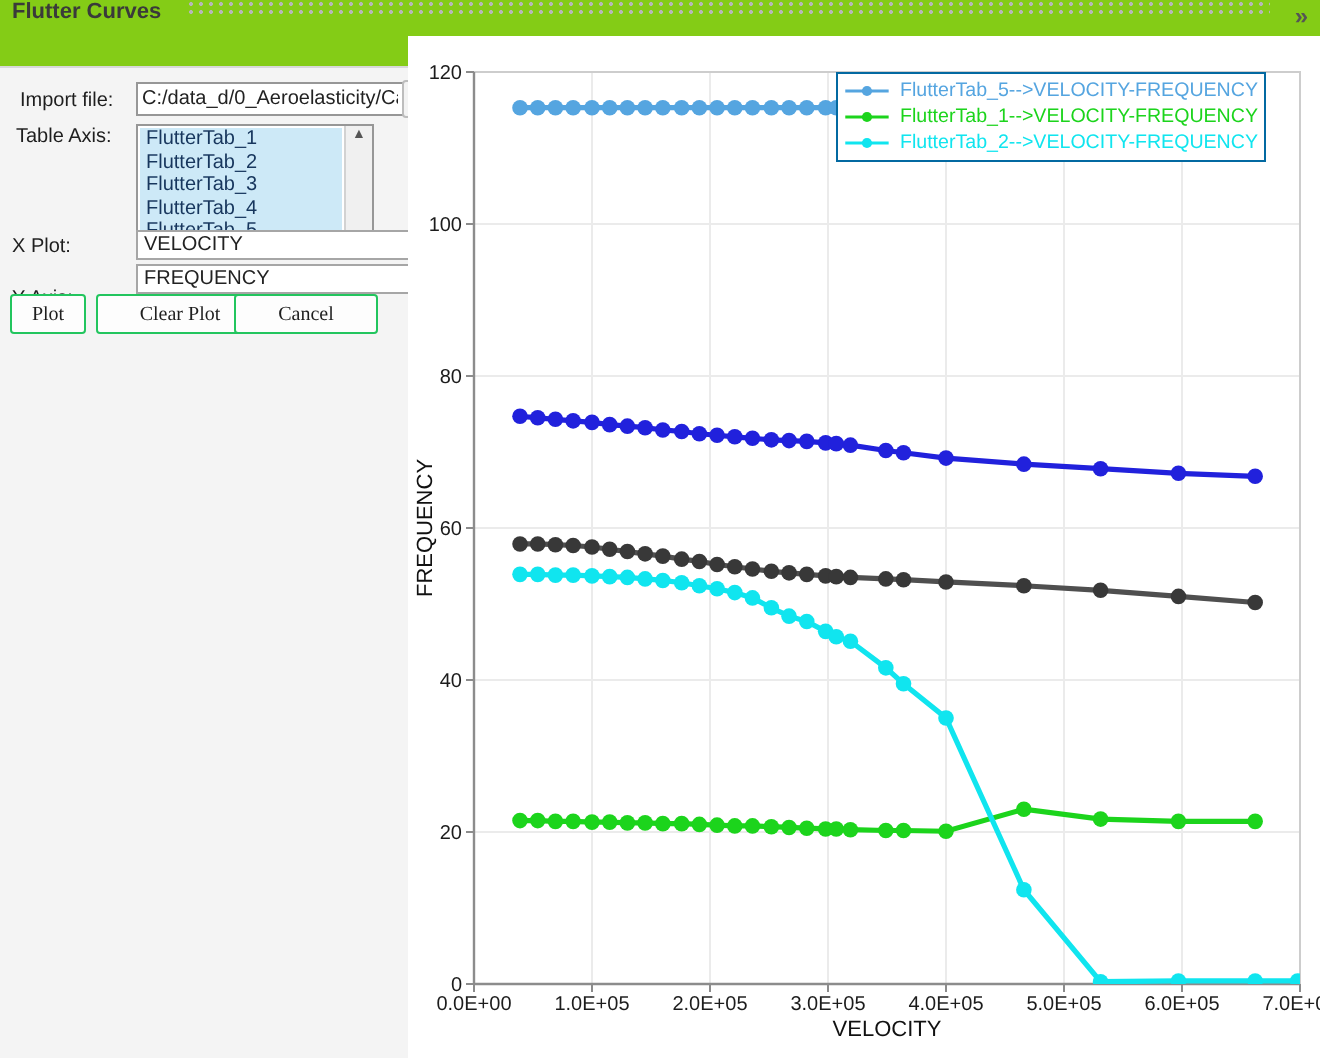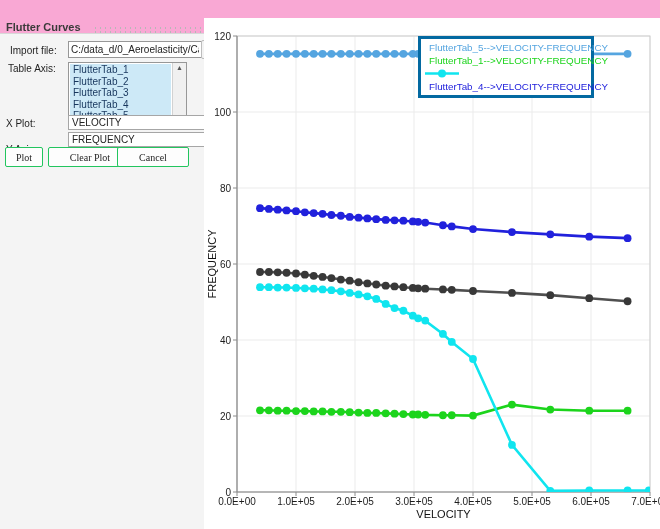--- a/index.html
+++ b/index.html
@@ -1,19 +1,19 @@
 <!DOCTYPE html>
 <html><head>
 <meta charset="utf-8">
 <style>
   html,body{margin:0;padding:0}
   body{width:660px;height:529px;position:relative;overflow:hidden;background:#f4f4f4;
        font-family:"Liberation Sans",sans-serif;font-size:11px;color:#222}
-  .header{position:absolute;top:0;left:0;right:0;height:34px;background:#f9a8d4;
-          border-bottom:1px solid #d8d8d8;display:flex;align-items:flex-end;padding:0 6px;box-sizing:border-box;gap:8px}
+  .header{position:absolute;top:0;left:0;right:0;height:34px;background:#84cc16;
+          border-bottom:1px solid #d8d8d8;display:flex;align-items:flex-start;padding:0 6px;box-sizing:border-box;gap:8px}
   .title{font-weight:bold;color:#3a3a3a;font-size:11px;white-space:nowrap}
   .dots{flex:1;height:7px;background-image:radial-gradient(circle,#b7b7b7 0.9px,transparent 1.1px);
         background-size:5px 4px;margin:0 4px}
   .collapse{color:#555;font-size:12px;font-weight:bold;line-height:16px;cursor:pointer}
   .panel{position:absolute;top:18px;left:0;width:204px;bottom:0}
   .lbl{position:absolute;font-size:10px;color:#1e1e1e;white-space:nowrap}
   .path-input{position:absolute;left:68px;top:23px;width:128px;height:15px;border:1px solid #979797;
               font-family:"Liberation Sans",sans-serif;font-size:10px;padding:0 2px;color:#222;background:#fff}
   .folder-btn{position:absolute;left:201px;top:22px;width:24px;height:19px;background:#f3f3f3;
               border:1px solid #bdbdbd;border-radius:2px;display:flex;align-items:center;justify-content:center;padding:0;cursor:pointer}
@@ -28,21 +28,21 @@
   .combo{position:absolute;left:68px;width:155px;height:15px;border:1px solid #a6a6a6;background:#fff;
          font-size:10px;display:flex;align-items:center;padding-left:3px;box-sizing:border-box;cursor:pointer}
   .chev{position:absolute;right:5px;top:3.5px;width:5px;height:5px;border-right:1.7px solid #666;
         border-bottom:1.7px solid #666;transform:rotate(45deg)}
   .btn{position:absolute;top:129px;height:20px;background:#fdfdfd;border:1px solid #22c55e;border-radius:2px;
        font-family:Liberation Serif, serif;font-size:10px;color:#1e1e1e;cursor:pointer}
   .chart-wrap{position:absolute;left:204px;top:18px;width:456px;height:511px;background:#fff}
   .chart-wrap svg.main{position:absolute;left:0;top:0}
   .tick{font-size:10px;fill:#1c1c1c}
   .axis-title{font-size:11px;fill:#111}
-  .legend{position:absolute;left:214px;top:18px;width:176px;background:#fff;border:3px solid #0369a1;
+  .legend{position:absolute;left:214px;top:18px;width:215px;background:#fff;border:1px solid #0369a1;
           padding:2px 3px;box-sizing:border-box}
   .lrow{display:flex;align-items:center;height:13px;gap:5px}
   .ltext{font-size:9.8px;white-space:nowrap}
 </style>
 </head>
 <body>
 
 <div class="header">
   <span class="title">Flutter Curves</span>
   <span class="dots"></span>
@@ -315,22 +315,16 @@
           <line x1="1" y1="5.5" x2="35" y2="5.5" stroke="#1cd41c" stroke-width="2.4"></line>
           <circle cx="18" cy="5.5" r="4" fill="#1cd41c"></circle>
         </svg>
         <span class="ltext" style="color:#1cd41c">FlutterTab_1--&gt;VELOCITY-FREQUENCY</span>
       </div>
       <div class="lrow">
         <svg width="36" height="11" viewBox="0 0 36 11">
           <line x1="1" y1="5.5" x2="35" y2="5.5" stroke="#10e5ef" stroke-width="2.4"></line>
           <circle cx="18" cy="5.5" r="4" fill="#10e5ef"></circle>
         </svg>
-      </div>
-      <div class="lrow">
-        <svg width="36" height="11" viewBox="0 0 36 11">
-          <line x1="1" y1="5.5" x2="35" y2="5.5" stroke="#2121dc" stroke-width="2.4"></line>
-          <circle cx="18" cy="5.5" r="4" fill="#2121dc"></circle>
-        </svg>
-        <span class="ltext" style="color:#2121dc">FlutterTab_4--&gt;VELOCITY-FREQUENCY</span>
+        <span class="ltext" style="color:#10e5ef">FlutterTab_2--&gt;VELOCITY-FREQUENCY</span>
       </div>
     </div>
 </div>
 
 </body></html>

